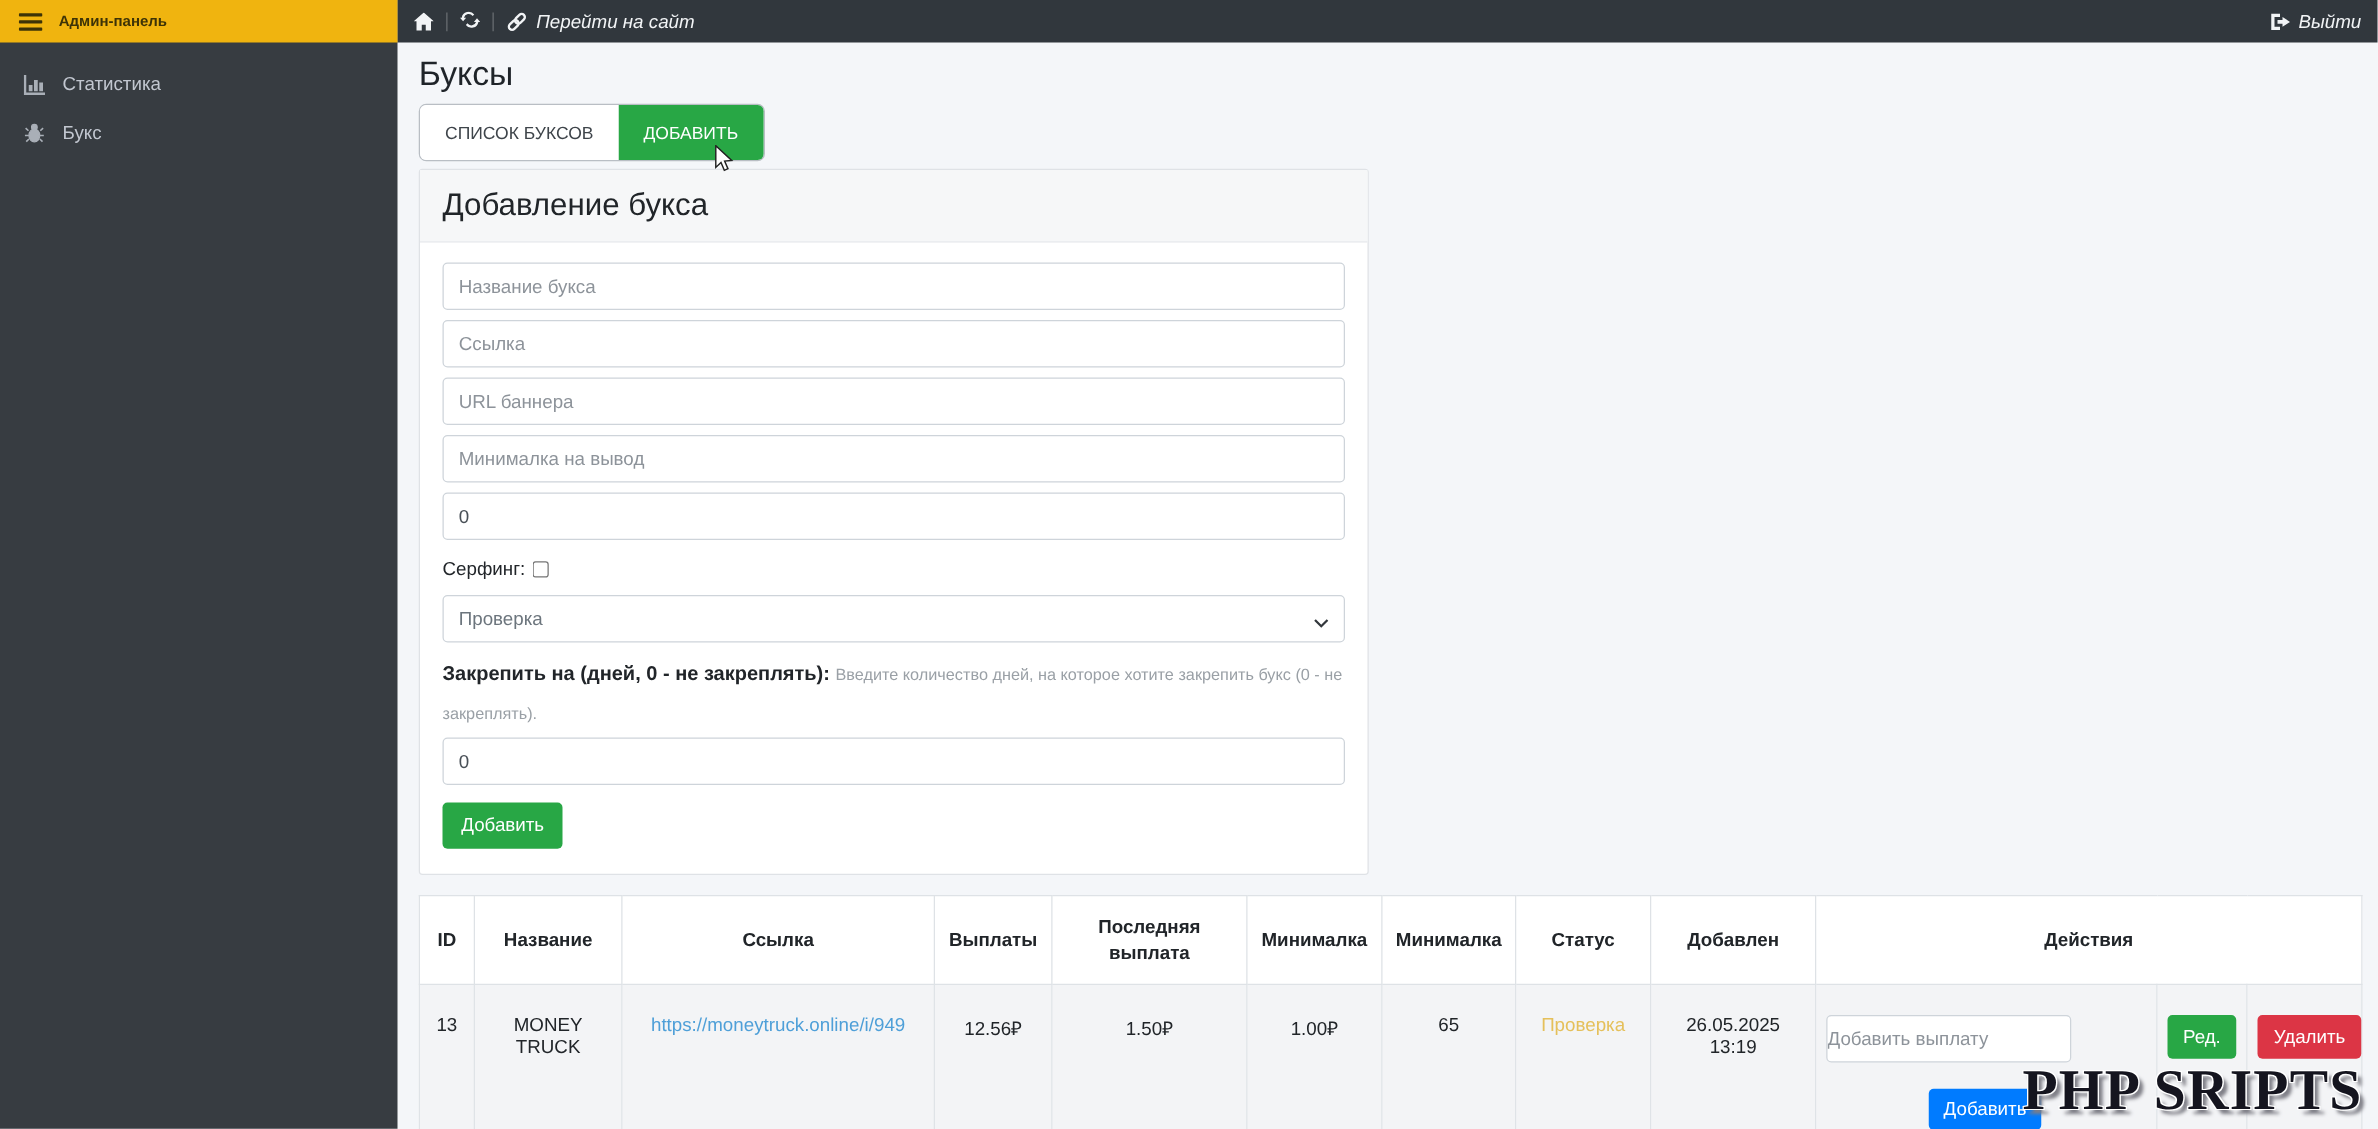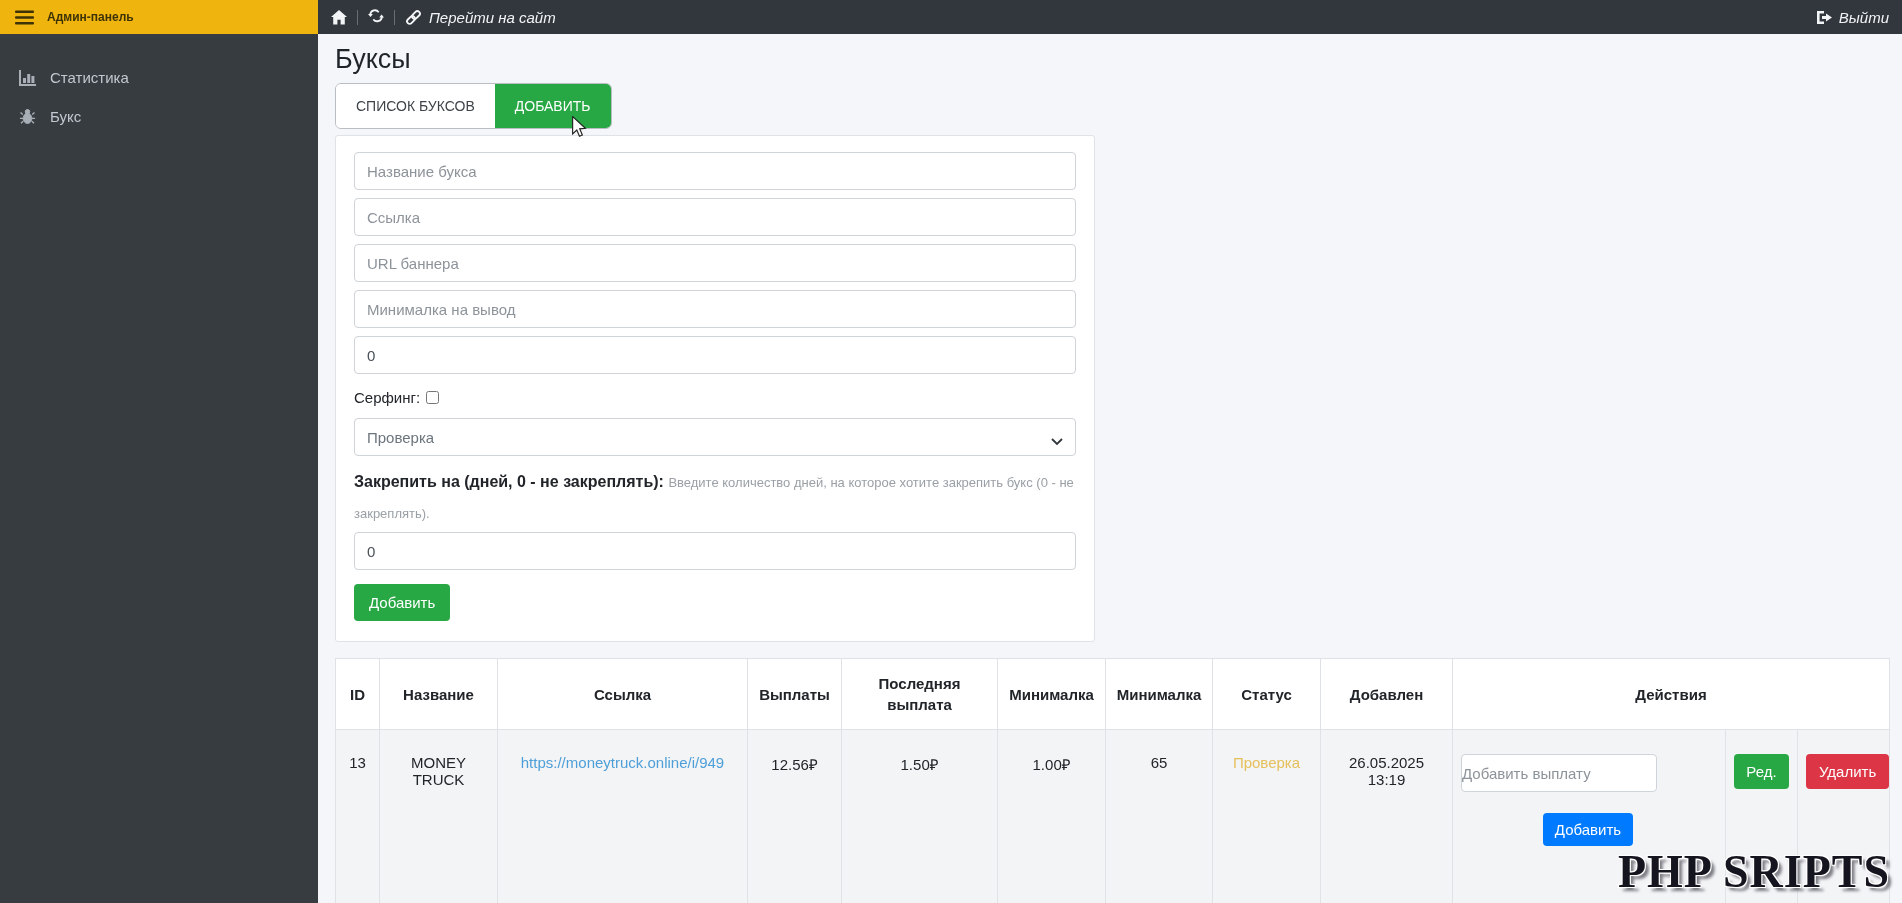--- a/index.html
+++ b/index.html
@@ -4,21 +4,21 @@
 <style>
   * { box-sizing: border-box; }
   html,body { margin:0; padding:0; width:1902px; height:903px; overflow:hidden;
               font-family:"Liberation Sans", sans-serif; background:#f4f6f9; color:#212529; }
 
   
   .sidebar { position:absolute; left:0; top:0; width:318px; height:903px; background:#373c41; z-index:3; }
   .brand { height:34px; background:#f0b40f; color:#3d3307; display:flex; align-items:center;
            gap:13px; padding:0 15px; font-weight:bold; font-size:12px; }
   .brand svg { display:block; }
-  .side-menu { padding-top:24px; }
+  .side-menu { padding-top:14px; }
   .side-item { display:flex; align-items:center; gap:13px; padding:11px 17px; color:#c2c7d0;
                font-size:15px; cursor:pointer; }
   .side-item .ico { color:#a9afb7; width:20px; display:flex; justify-content:center; }
 
   
   .topbar { position:absolute; left:318px; top:0; right:0; height:34px; background:#31373d;
             display:flex; align-items:center; color:#f2f4f6; font-size:15px; padding:0 13px; gap:10px;font-style:italic; }
   .topbar .sep { width:1px; height:15px; background:rgba(255,255,255,.28); }
   .top-link { display:flex; align-items:center; gap:7px; color:#f2f4f6; cursor:pointer; }
   .top-right { margin-left:auto; display:flex; align-items:center; gap:7px; cursor:pointer; }
@@ -146,20 +146,21 @@
 
 <main class="main">
   <h1 class="page-title">Буксы</h1>
 
   <div class="tab-group">
     <div class="tab white">СПИСОК БУКСОВ</div>
     <div class="tab green">ДОБАВИТЬ</div>
   </div>
 
   <section class="panel">
+    <div class="panel-header">Добавление букса</div>
     <div class="panel-body">
       <input class="form-control" type="text" placeholder="Название букса" style="">
       <input class="form-control" type="text" placeholder="Ссылка" style="">
       <input class="form-control" type="text" placeholder="URL баннера" style="">
       <input class="form-control" type="text" placeholder="Минималка на вывод" style="">
       <input class="form-control" type="text" value="0" style="">
 
       <div class="check-line">
         <span>Серфинг:</span>
         <input type="checkbox" style="">

